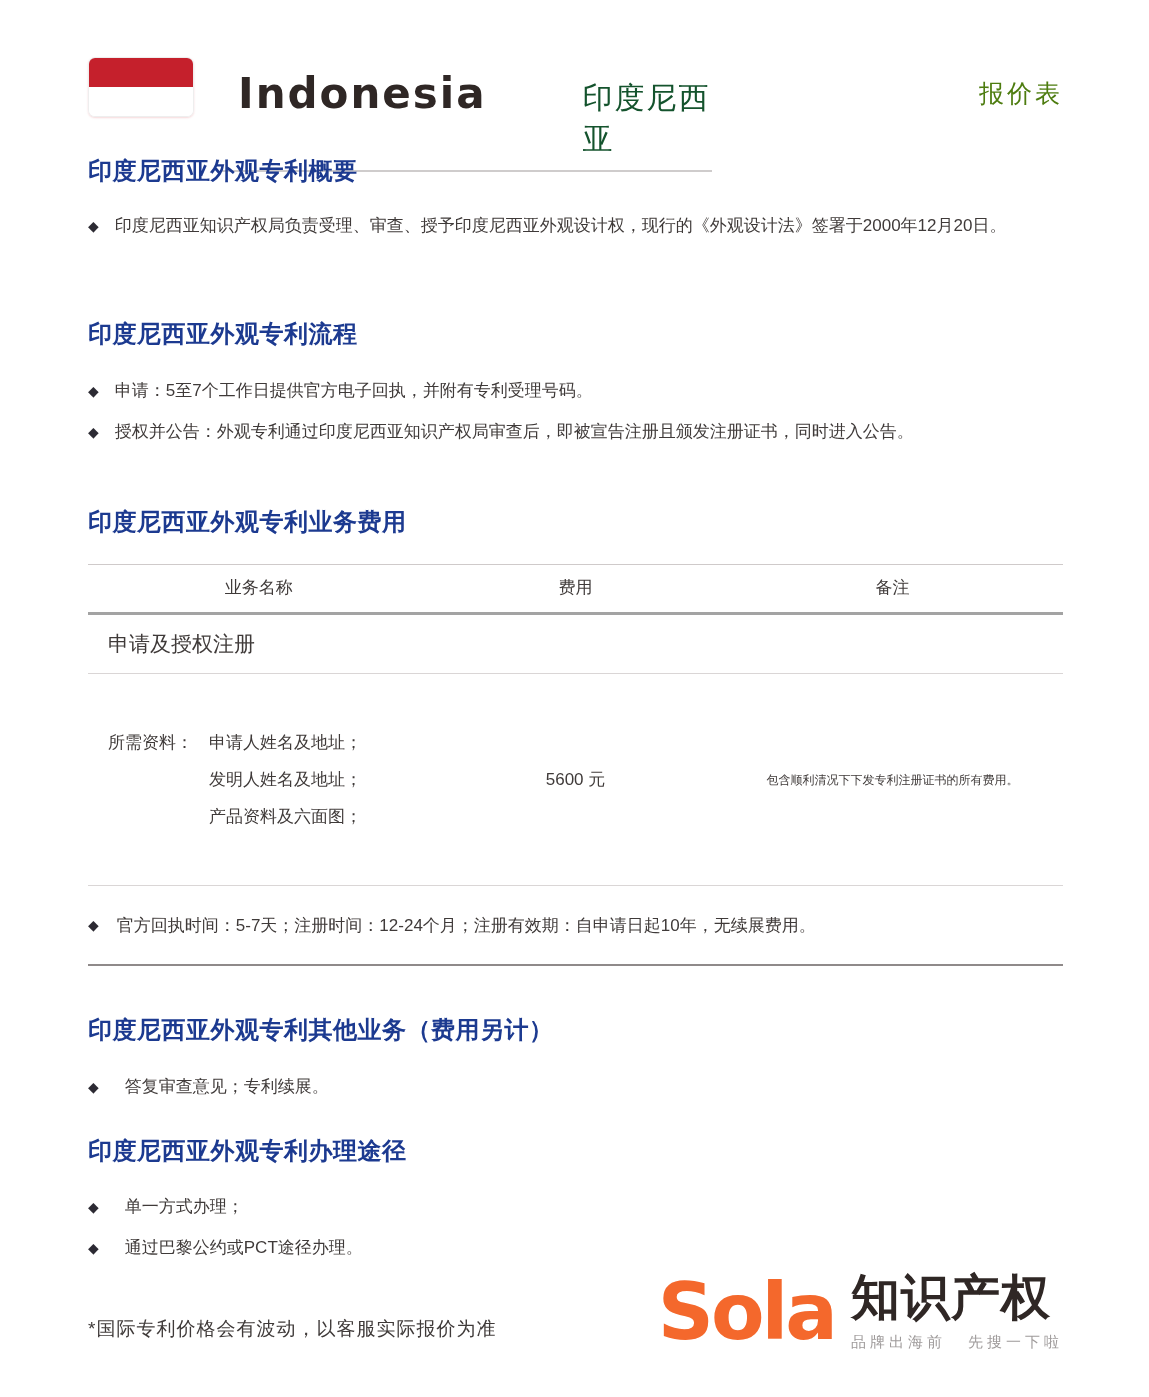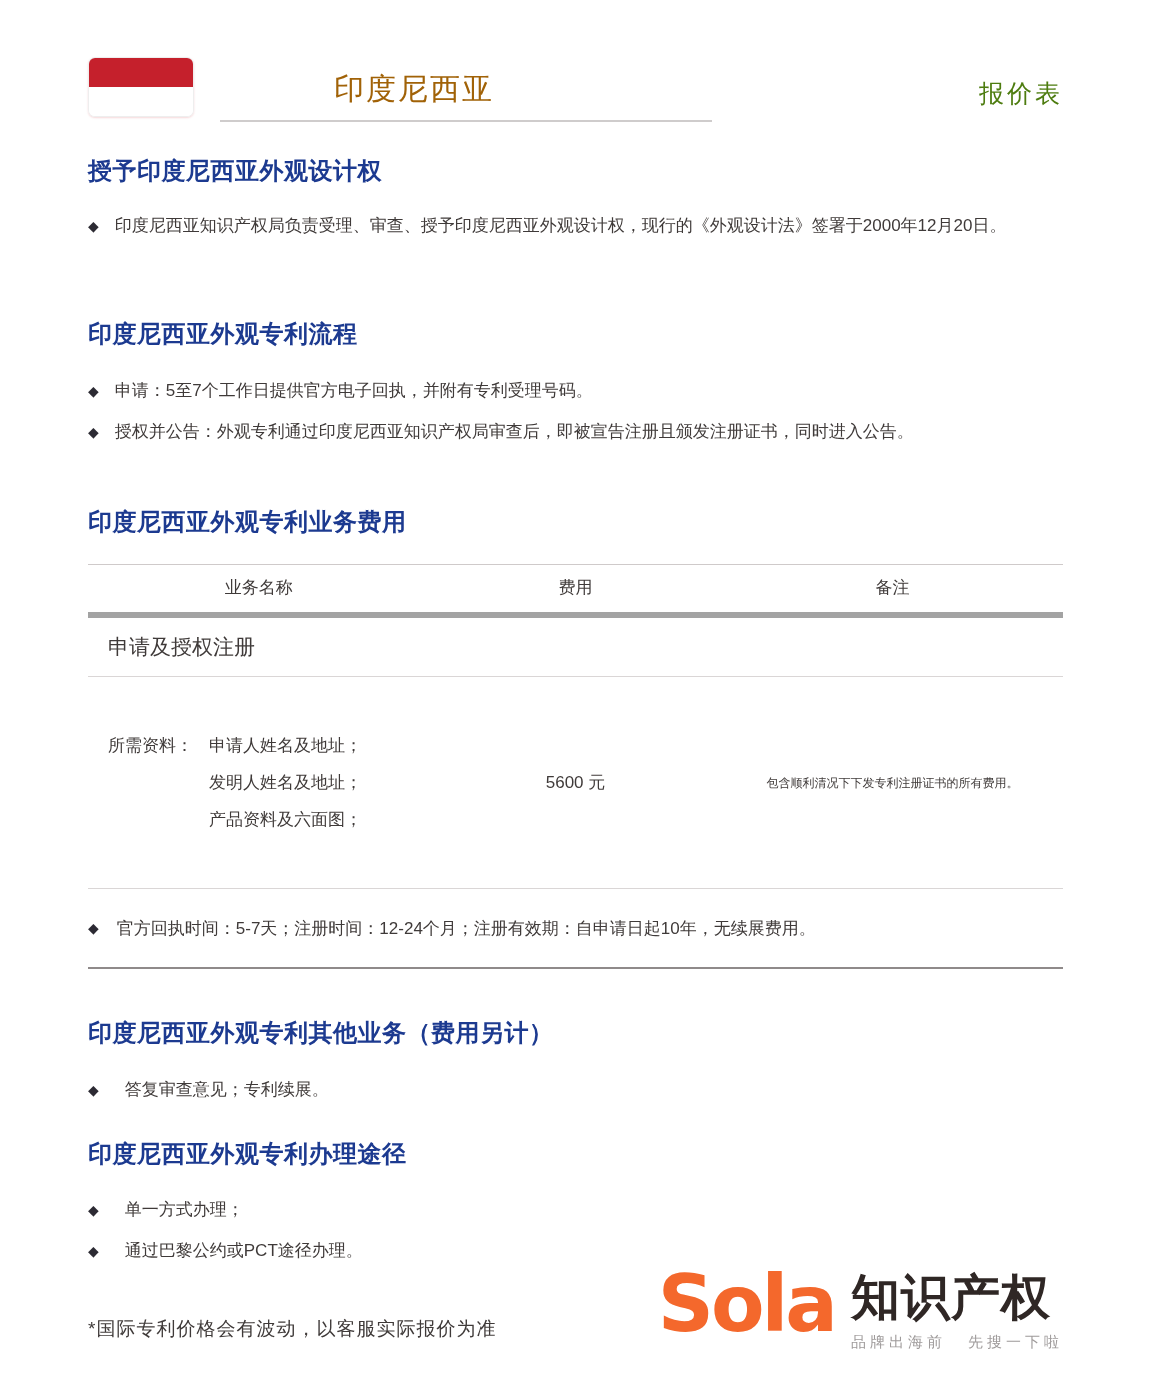--- a/index.html
+++ b/index.html
@@ -22,21 +22,21 @@
   .flag-top  { height:50%; background:#c5202c; }
   .flag-bot  { height:50%; background:#ffffff; }
   .title-group {
     margin-left:26px; width:492px; display:flex; align-items:baseline;
     border-bottom:2px solid #cfcccc; padding:14px 0 10px 18px;
   }
   .country-en {
     font-size:42px; font-weight:900; letter-spacing:2px; color:#2f2725;
     font-family:"DejaVu Sans","Liberation Sans",sans-serif;
   }
-  .country-zh { font-size:30px; color:#a16207; margin-left:96px; letter-spacing:2px; }
+  .country-zh { font-size:30px; color:#14532d; margin-left:96px; letter-spacing:2px; }
   .doc-type { margin-left:auto; font-size:25px; color:#4d7c0f; letter-spacing:3px; padding-top:22px; }
 
   
   .section-title { font-size:24px; font-weight:bold; color:#1c3a90; letter-spacing:0.5px; }
   .bullet-row { display:flex; align-items:flex-start; font-size:17px; color:#3f3a39; line-height:24px; }
   .bullet-glyph { font-size:14px; line-height:24px; color:#2c2a33; margin-right:16px; flex:0 0 auto; }
   .bullet-row + .bullet-row { margin-top:17px; }
 
   .sec-overview  { margin-top:36px; }
   .sec-overview  .bullets { margin-top:27px; }
@@ -47,21 +47,21 @@
   .sec-other     .bullets { margin-top:29px; }
   .sec-other     .bullet-glyph { margin-right:26px; }
   .sec-channels  { margin-top:36px; }
   .sec-channels  .bullets { margin-top:28px; }
   .sec-channels  .bullet-glyph { margin-right:26px; }
 
   
   .fee-table { margin-top:26px; border-top:1px solid #cfcaca; }
   .fee-header {
     display:grid; grid-template-columns:35% 30% 35%;
-    border-bottom:6px solid #a3a3a3;
+    border-bottom:3px solid #a3a3a3;
   }
   .fee-header .hcell { text-align:center; font-size:17px; color:#3f3a39; padding:11px 0 13px; }
   .fee-group { font-size:21px; color:#3f3a39; padding:15px 0 15px 20px; border-bottom:1px solid #dad6d6; }
   .fee-body {
     display:grid; grid-template-columns:35% 30% 35%; align-items:center;
     min-height:212px; border-bottom:1px solid #dad6d6;
   }
   .materials { display:flex; align-items:flex-start; padding-left:20px; font-size:17px; }
   .materials-label { flex:0 0 auto; }
   .materials-list { margin-left:16px; }
@@ -71,21 +71,21 @@
   .fee-note { width:252px; margin:0 auto; text-align:center; font-size:12px; line-height:34px; }
   .footnote-row {
     display:flex; align-items:center; padding:27px 0;
     border-bottom:2px solid #8f8a8a; font-size:17px; color:#3f3a39;
   }
   .footnote-row .bullet-glyph { margin-right:18px; }
 
   
   .footer { margin-top:auto; display:flex; justify-content:space-between; align-items:flex-end; }
   .disclaimer { font-size:19px; color:#3f3a39; padding-bottom:10px; letter-spacing:1px; }
-  .logo { display:flex; align-items:flex-start; }
+  .logo { display:flex; align-items:center; }
   .logo-brand {
     font-size:78px; font-weight:800; color:#f4682c; line-height:0.82;
     letter-spacing:-3px; font-family:"DejaVu Sans","Liberation Sans",sans-serif;
   }
   .logo-right { margin-left:16px; display:flex; flex-direction:column; width:212px; }
   .logo-suffix { font-size:49px; font-weight:700; color:#2f2725; line-height:1; letter-spacing:1px; white-space:nowrap; }
   .logo-tagline {
     margin-top:11px; display:flex; justify-content:space-between;
     font-size:15px; color:#9f9b9b; letter-spacing:4px; white-space:nowrap;
   }
@@ -94,27 +94,28 @@
 <body>
 
 <div class="page">
 
   <div class="header">
     <div class="flag">
       <div class="flag-top"></div>
       <div class="flag-bot"></div>
     </div>
     <div class="title-group">
+      <span class="country-en">Indonesia</span>
       <span class="country-zh">印度尼西亚</span>
     </div>
     <span class="doc-type">报价表</span>
   </div>
 
   <div class="sec-overview">
-    <div class="section-title">授予印度尼西亚外观设计权</div>
+    <div class="section-title">印度尼西亚外观专利概要</div>
     <div class="bullets">
       <div class="bullet-row">
         <span class="bullet-glyph">◆</span>
         <span class="bullet-text">印度尼西亚知识产权局负责受理、审查、授予印度尼西亚外观设计权，现行的《外观设计法》签署于2000年12月20日。</span>
       </div>
     </div>
   </div>
 
   <div class="sec-process">
     <div class="section-title">印度尼西亚外观专利流程</div>

